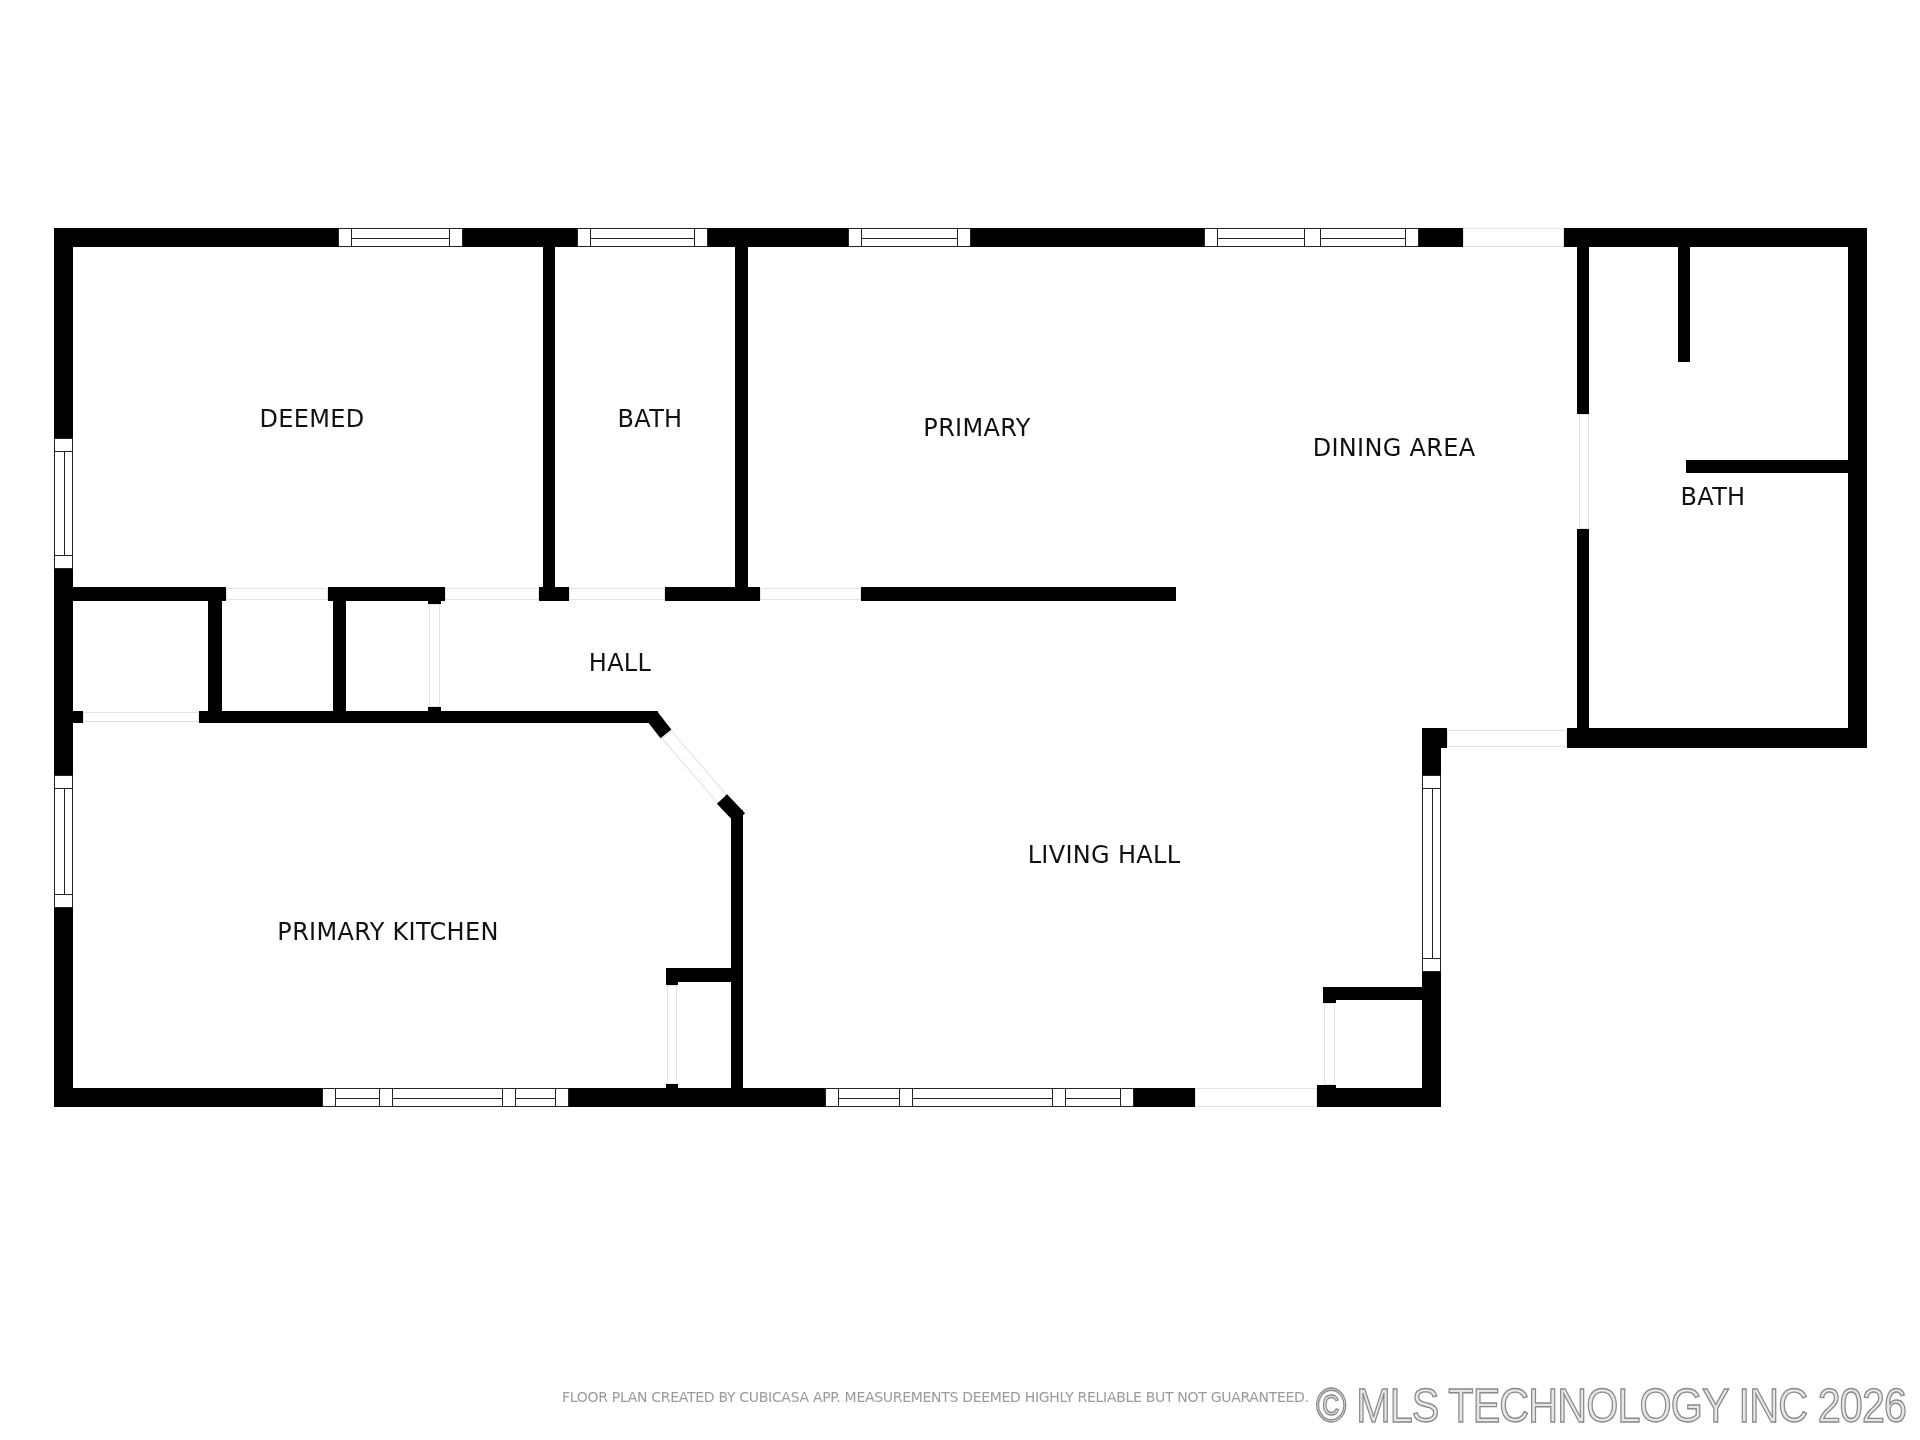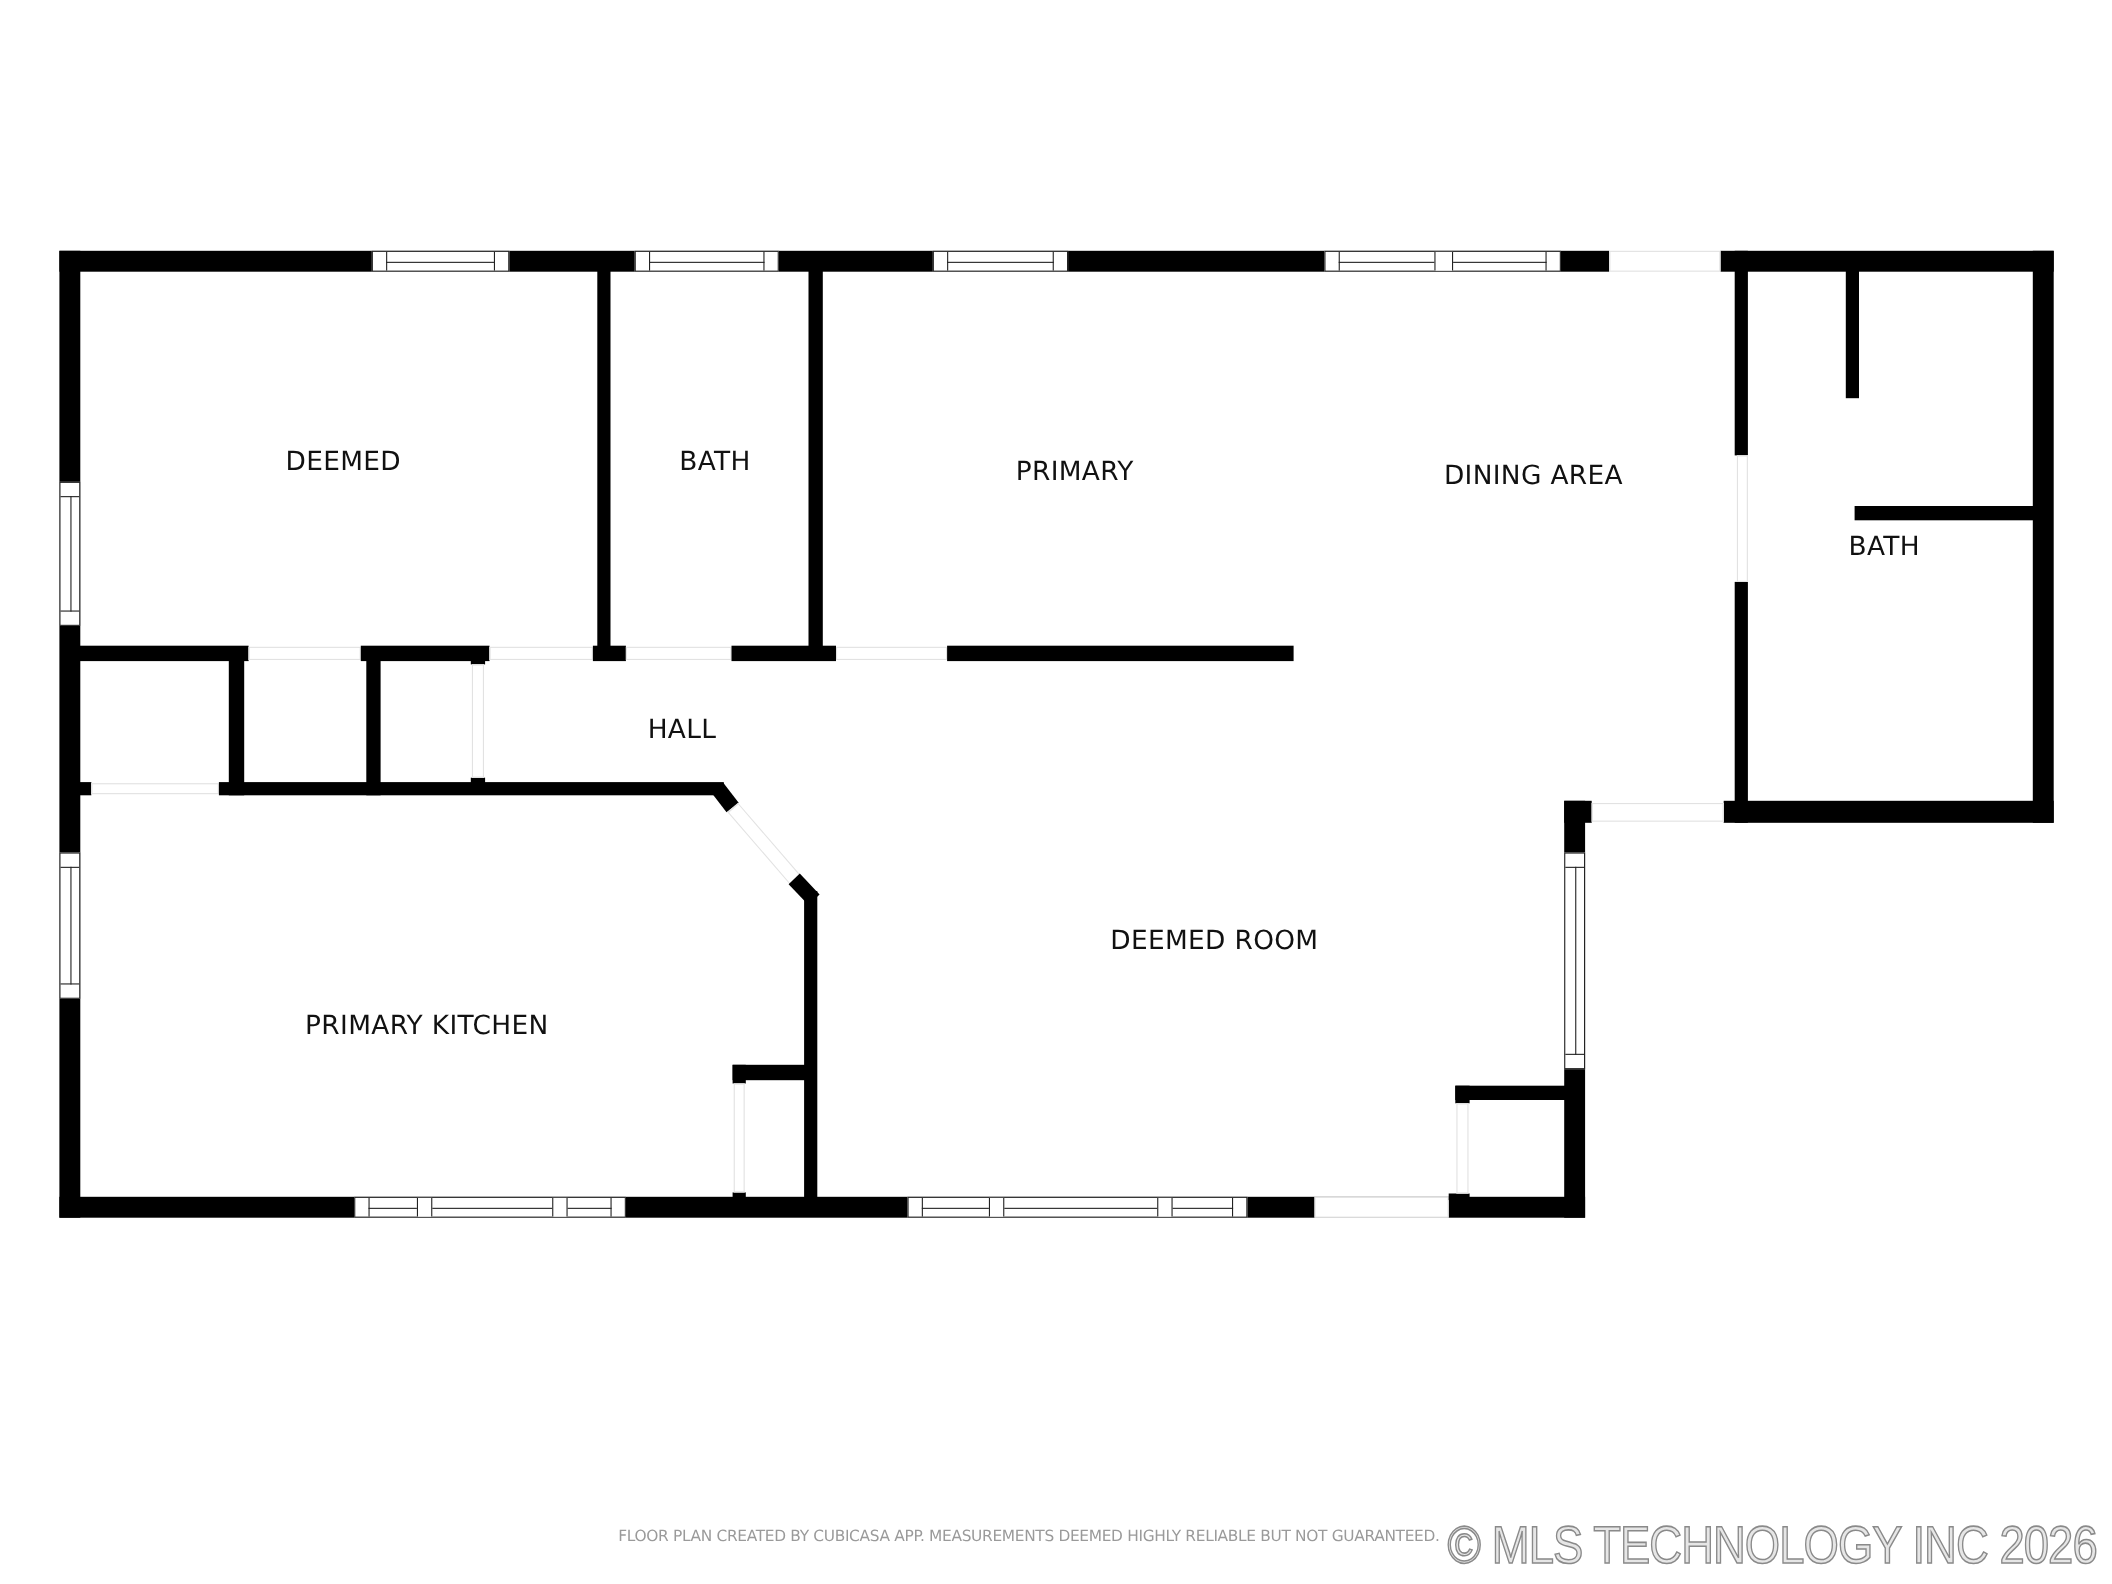--- a/index.html
+++ b/index.html
@@ -131,21 +131,21 @@
   <div class="door" style="left:667px;top:985px;width:10px;height:99px;"></div>
 
   <div class="w" style="left:1323px;top:987px;width:102px;height:13px;"></div>
   <div class="w" style="left:1323px;top:987px;width:13px;height:16px;"></div>
   <div class="w" style="left:1317px;top:1085px;width:19px;height:6px;"></div>
   <div class="door" style="left:1324px;top:1003px;width:11px;height:82px;"></div>
 
   <div class="label" style="left:312px;top:419px;">DEEMED</div>
   <div class="label" style="left:650px;top:419px;">BATH</div>
   <div class="label" style="left:977px;top:428px;">PRIMARY</div>
-  <div class="label" style="left:1394px;top:432px;">DINING AREA</div>
+  <div class="label" style="left:1394px;top:448px;">DINING AREA</div>
   <div class="label" style="left:1713px;top:497px;">BATH</div>
   <div class="label" style="left:620px;top:663px;text-align:right;">HALL</div>
-  <div class="label" style="left:1104px;top:855px;">DEEMED ROOM</div>
+  <div class="label" style="left:1104px;top:855px;">LIVING HALL</div>
   <div class="label" style="left:388px;top:932px;">PRIMARY KITCHEN</div>
 </div>
 
 <div class="footer-note">FLOOR PLAN CREATED BY CUBICASA APP. MEASUREMENTS DEEMED HIGHLY RELIABLE BUT NOT GUARANTEED.</div>
 <div class="copyright">© MLS TECHNOLOGY INC 2026</div>
 
 </body></html>

